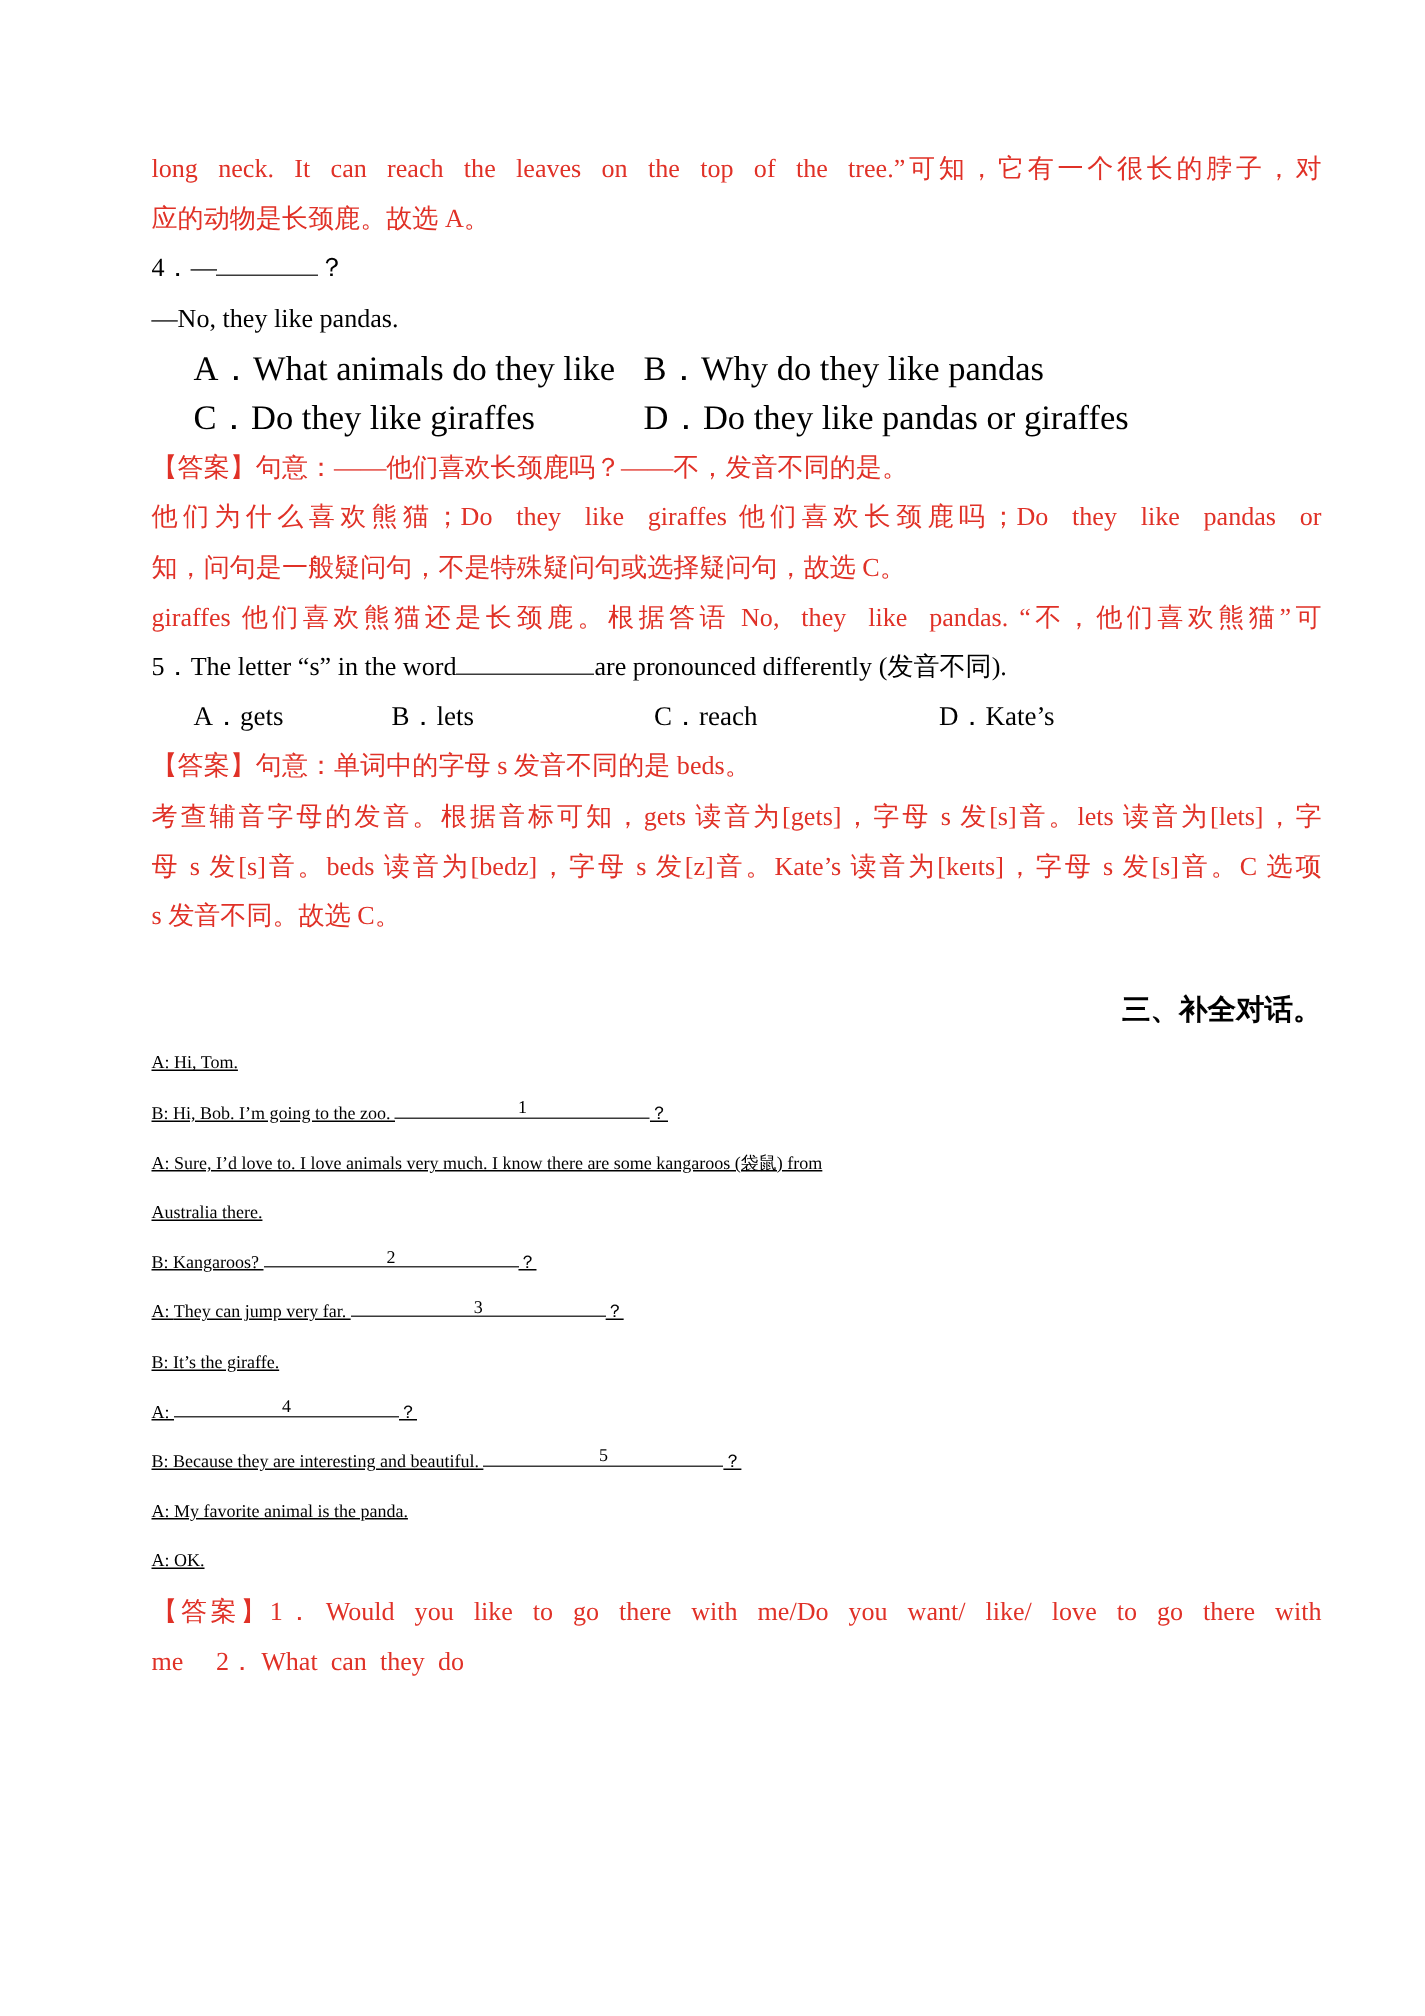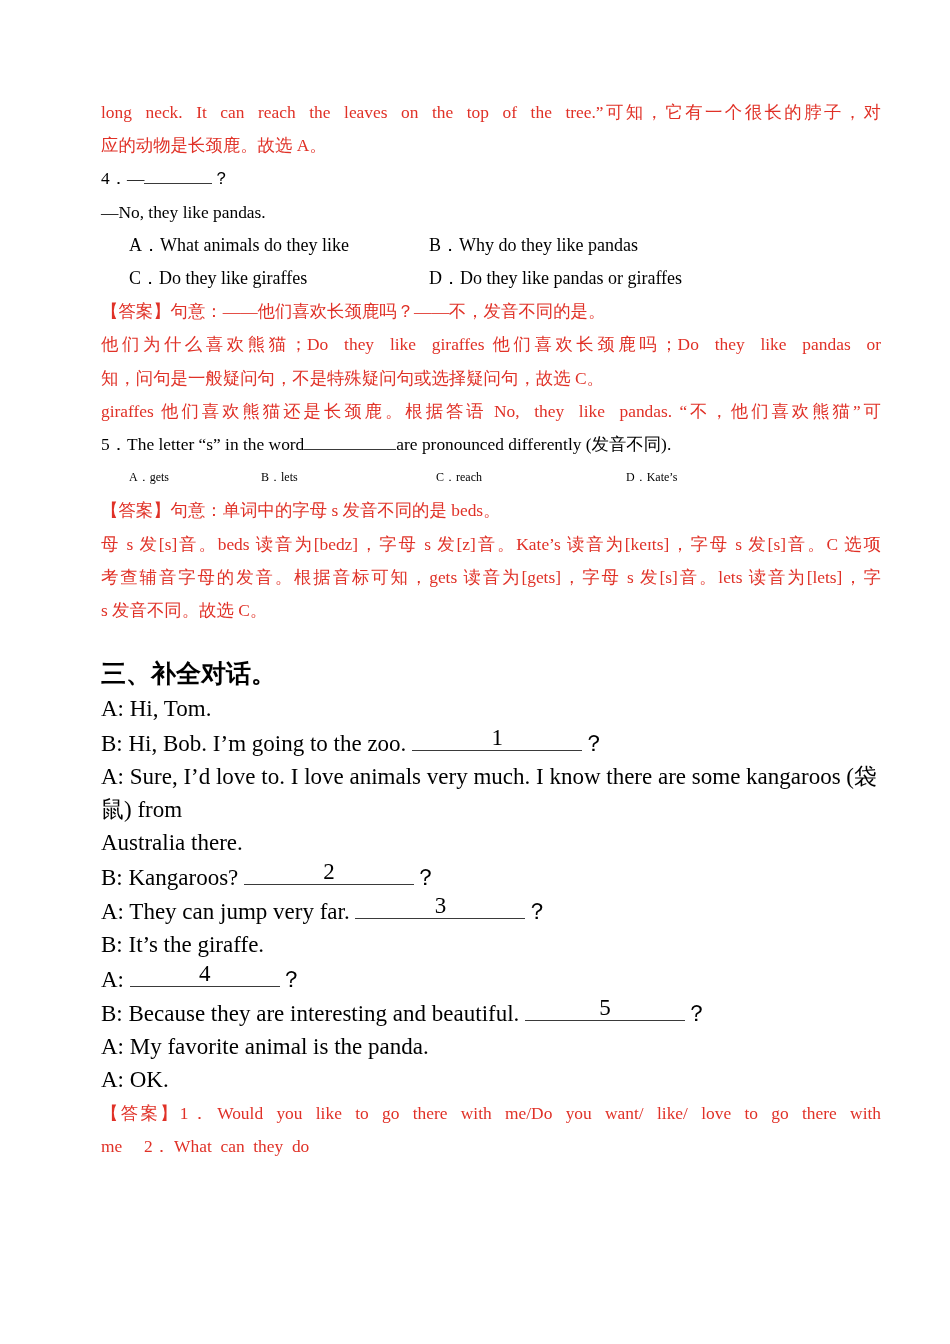--- a/index.html
+++ b/index.html
@@ -41,30 +41,30 @@
     text-align-last: justify;
     text-justify: inter-character;
   }
   .just-last-left {
     text-align: justify;
     text-align-last: left;
     text-justify: inter-character;
   }
   .opt-row {
     display: flex;
-    font-size: 18px;
+    font-size: 23px;
     line-height: 33.2px;
     padding-left: 28px;
     justify-content: space-between;
   }
   .opt-a { width: 300px; flex: 0 0 300px; }
   .opt-b { flex: 1 1 auto; }
   .opt5-row {
     display: flex;
-    font-size: 12px;
+    font-size: 18px;
     line-height: 33.2px;
     padding-left: 28px;
   }
   .opt5-1 { width: 132px; flex: 0 0 132px; }
   .opt5-2 { width: 175px; flex: 0 0 175px; }
   .opt5-3 { width: 190px; flex: 0 0 190px; }
   .opt5-4 { flex: 1 1 auto; }
 
   
   .blank {
@@ -77,30 +77,32 @@
     overflow: hidden;
   }
   .blank-q4 { width: 68px; }
   .blank-q5 { width: 92px; }
   .blank-dlg { width: 170px; }
   .blank-dlg-4 { width: 150px; }
   .blank-dlg-5 { width: 160px; }
 
   
   .sec-head {
-    font-size: 25px;
+    font-size: 19px;
     line-height: 33.2px;
     font-weight: bold;
     font-family: "DejaVu Sans", "Liberation Sans", sans-serif;
     margin-top: 30px;
     margin-bottom: 2px;
+    text-align: right;
   }
   .dlg {
-    font-size: 23px;
+    font-size: 12px;
     line-height: 33.2px;
+    text-decoration: underline;
   }
 </style>
 </head>
 <body>
 
 <div class="page">
   <div class="content">
 
     <div class="line red just">long  neck.  It  can  reach  the  leaves  on  the  top  of  the  tree.”可知，它有一个很长的脖子，对</div>
     <div class="line red just-last-left">应的动物是长颈鹿。故选 A。</div>
@@ -125,22 +127,22 @@
     <div class="line"><span>5．</span><span>The letter “s” in the word</span><span class="blank blank-q5"></span><span>are pronounced differently (发音不同).</span></div>
 
     <div class="opt5-row">
       <div class="opt5-1"><span>A．</span><span>gets</span></div>
       <div class="opt5-2"><span>B．</span><span>lets</span></div>
       <div class="opt5-3"><span>C．</span><span>reach</span></div>
       <div class="opt5-4"><span>D．</span><span>Kate’s</span></div>
     </div>
 
     <div class="line red just-last-left">【答案】句意：单词中的字母 s 发音不同的是 beds。</div>
+    <div class="line red just">考查辅音字母的发音。根据音标可知，gets 读音为[gets]，字母 s 发[s]音。lets 读音为[lets]，字</div>
     <div class="line red just">母 s 发[s]音。beds 读音为[bedz]，字母 s 发[z]音。Kate’s 读音为[keɪts]，字母 s 发[s]音。C 选项</div>
-    <div class="line red just">考查辅音字母的发音。根据音标可知，gets 读音为[gets]，字母 s 发[s]音。lets 读音为[lets]，字</div>
     <div class="line red just-last-left">s 发音不同。故选 C。</div>
 
     <div class="sec-head">三、补全对话。</div>
 
     <div class="dlg"><span>A: </span><span>Hi, Tom.</span></div>
 
     <div class="dlg"><span>B: </span><span>Hi, Bob. I’m going to the zoo. </span><span class="blank blank-dlg">1</span><span>？</span></div>
 
     <div class="dlg"><span>A: </span><span>Sure, I’d love to. I love animals very much. I know there are some kangaroos (袋鼠) from</span></div>
     <div class="dlg"><span>Australia there.</span></div>

